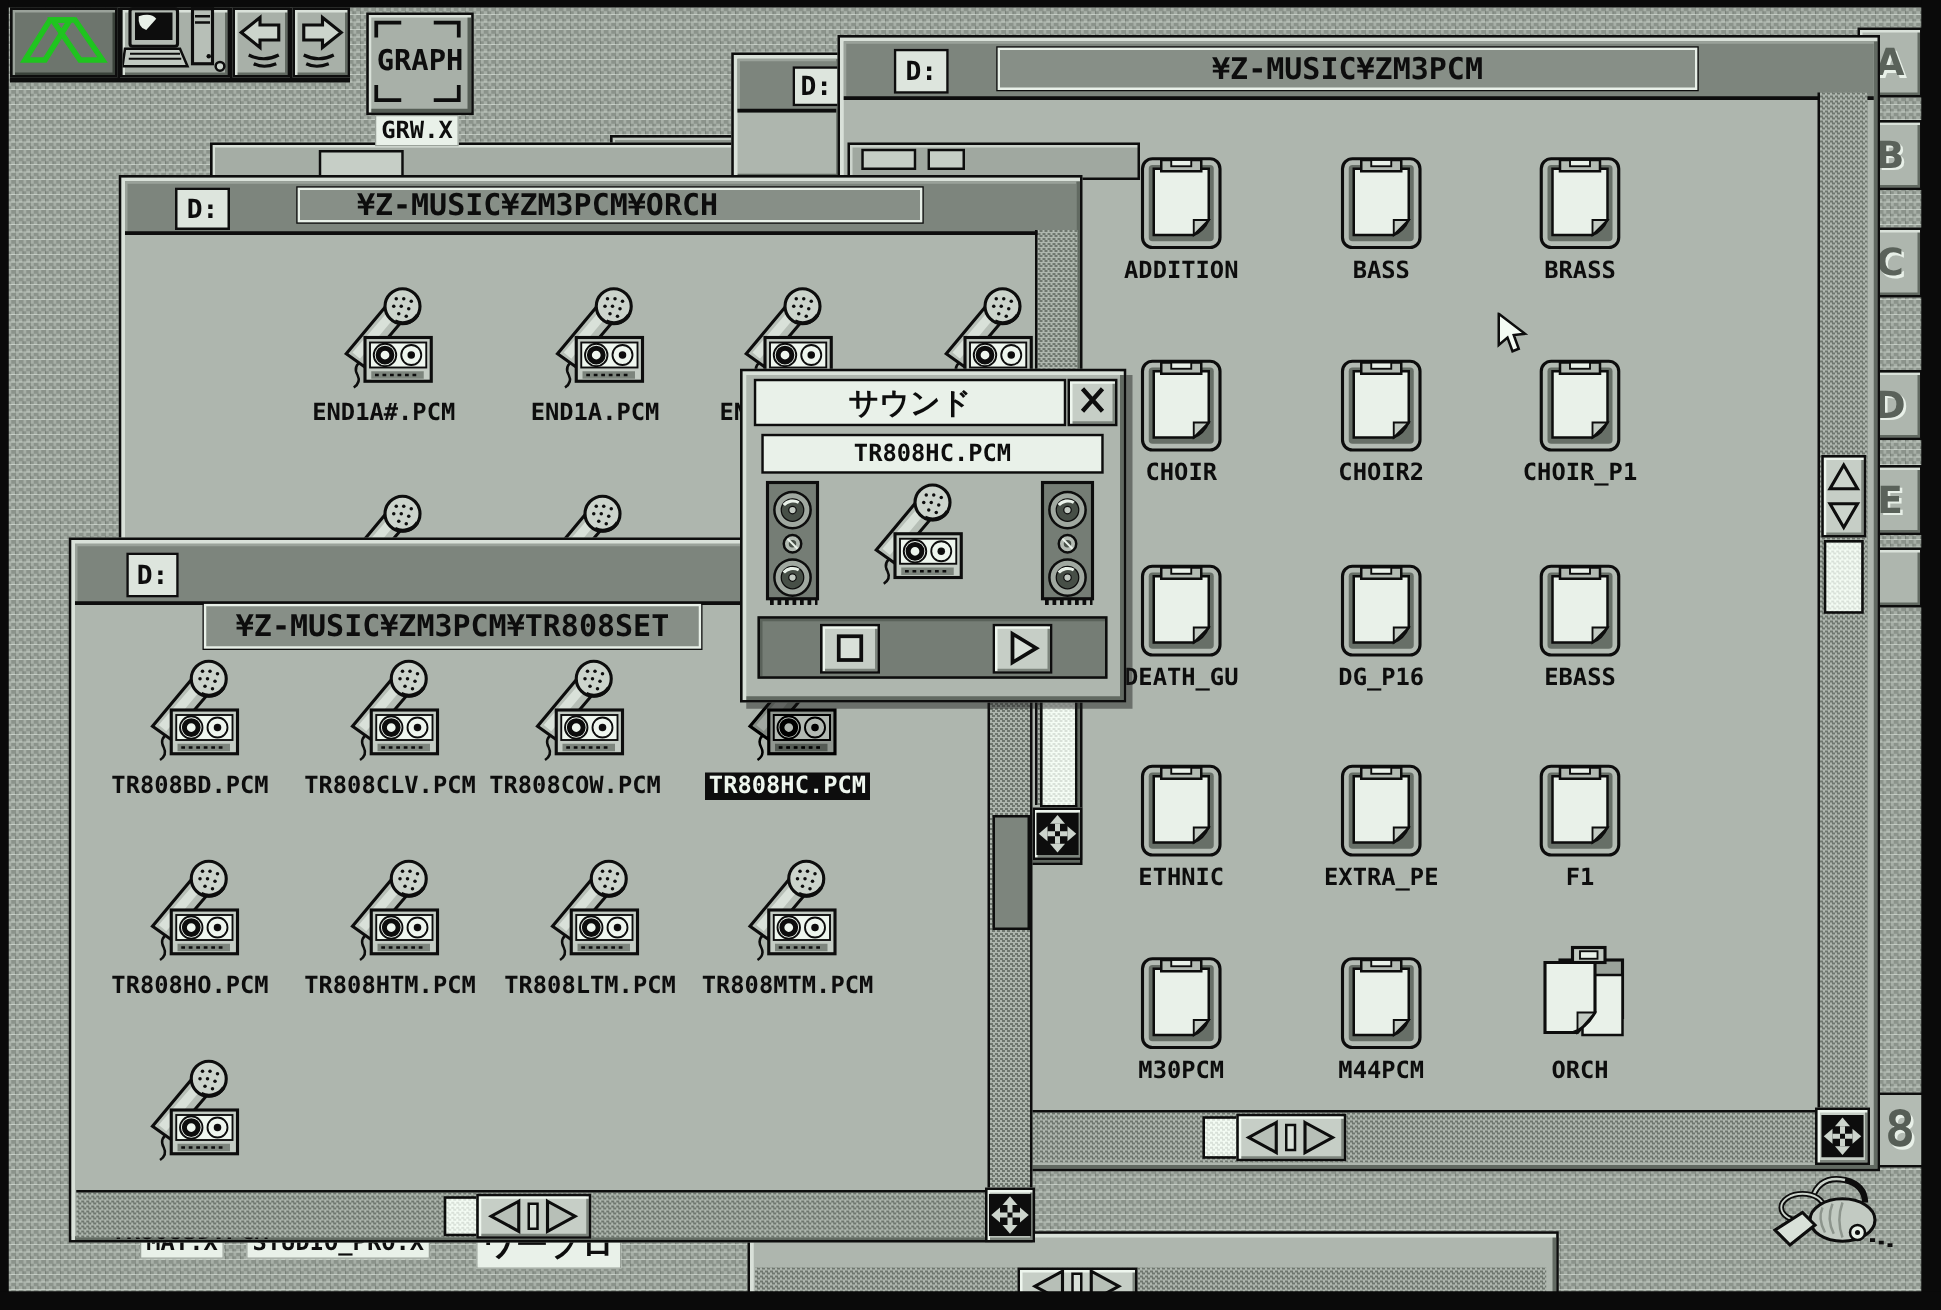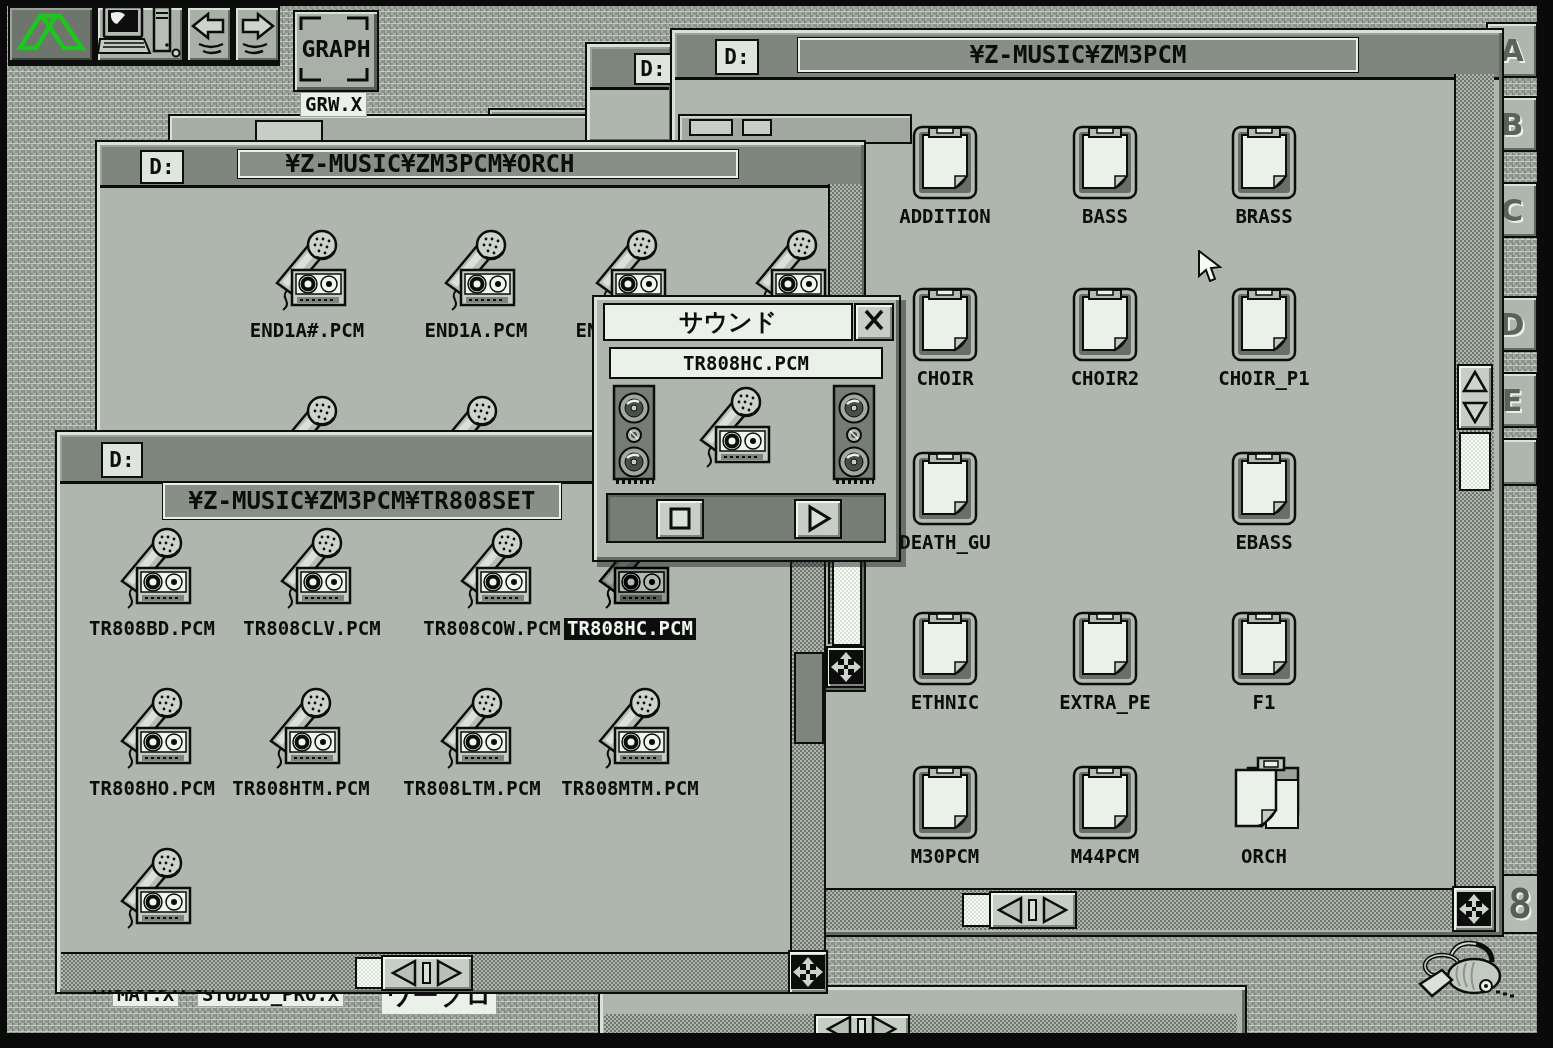--- a/index.html
+++ b/index.html
@@ -189,20 +189,34 @@
  <rect x="7" y="10" width="52" height="61" rx="3" fill="#676f67"></rect>
  <polygon points="11,13 55,13 55,54 43,66 11,66" fill="#e9f1e9" stroke="#0d0d0d" stroke-width="2"></polygon>
  <polygon points="55,54 43,66 43,54" fill="#c2cac2" stroke="#0d0d0d" stroke-width="1.5"></polygon>
  <path d="M43 66 q8 -3 12 -12" fill="none" stroke="#0d0d0d" stroke-width="1.5"></path>
  <rect x="17" y="6" width="32" height="9" fill="#b3bbb3" stroke="#0d0d0d" stroke-width="2"></rect>
  <rect x="25" y="6" width="16" height="5" fill="#e9f1e9" stroke="#0d0d0d" stroke-width="1.5"></rect>
 </svg>
 </div>
         <div class="ilab">DEATH_GU</div>
       </div>
+    <div class="icell" style="left:358px;top:418px;">
+        <div data-icon="clip">
+<svg width="66" height="78" viewBox="0 0 66 78">
+ <rect x="2" y="5" width="62" height="71" rx="8" fill="#b3bbb3" stroke="#0d0d0d" stroke-width="2.5"></rect>
+ <rect x="7" y="10" width="52" height="61" rx="3" fill="#676f67"></rect>
+ <polygon points="11,13 55,13 55,54 43,66 11,66" fill="#e9f1e9" stroke="#0d0d0d" stroke-width="2"></polygon>
+ <polygon points="55,54 43,66 43,54" fill="#c2cac2" stroke="#0d0d0d" stroke-width="1.5"></polygon>
+ <path d="M43 66 q8 -3 12 -12" fill="none" stroke="#0d0d0d" stroke-width="1.5"></path>
+ <rect x="17" y="6" width="32" height="9" fill="#b3bbb3" stroke="#0d0d0d" stroke-width="2"></rect>
+ <rect x="25" y="6" width="16" height="5" fill="#e9f1e9" stroke="#0d0d0d" stroke-width="1.5"></rect>
+</svg>
+</div>
+        <div class="ilab">DG_P16</div>
+      </div>
     <div class="icell" style="left:517px;top:418px;">
         <div data-icon="clip">
 <svg width="66" height="78" viewBox="0 0 66 78">
  <rect x="2" y="5" width="62" height="71" rx="8" fill="#b3bbb3" stroke="#0d0d0d" stroke-width="2.5"></rect>
  <rect x="7" y="10" width="52" height="61" rx="3" fill="#676f67"></rect>
  <polygon points="11,13 55,13 55,54 43,66 11,66" fill="#e9f1e9" stroke="#0d0d0d" stroke-width="2"></polygon>
  <polygon points="55,54 43,66 43,54" fill="#c2cac2" stroke="#0d0d0d" stroke-width="1.5"></polygon>
  <path d="M43 66 q8 -3 12 -12" fill="none" stroke="#0d0d0d" stroke-width="1.5"></path>
  <rect x="17" y="6" width="32" height="9" fill="#b3bbb3" stroke="#0d0d0d" stroke-width="2"></rect>
  <rect x="25" y="6" width="16" height="5" fill="#e9f1e9" stroke="#0d0d0d" stroke-width="1.5"></rect>
@@ -627,21 +641,21 @@
  <circle cx="43" cy="56" r="9" fill="#eef6ee" stroke="#0d0d0d" stroke-width="1.5"></circle>
  <circle cx="43" cy="56" r="5.5" fill="none" stroke="#0d0d0d" stroke-width="4"></circle>
  <circle cx="64" cy="56" r="8" fill="#eef6ee" stroke="#0d0d0d" stroke-width="1.5"></circle>
  <circle cx="64" cy="56" r="3" fill="#0d0d0d"></circle>
  <rect x="32" y="69" width="42" height="6" fill="#7d857d"></rect>
  <path d="M35 72 h3 M41 72 h3 M47 72 h3 M53 72 h3 M59 72 h3 M65 72 h3" stroke="#0d0d0d" stroke-width="2"></path>
 </svg>
 </div>
         <div class="ilab">TR808CLV.PCM</div>
       </div>
-    <div class="icell" style="left:360px;top:94px;">
+    <div class="icell" style="left:328px;top:94px;">
         <div data-icon="mic">
 <svg width="84" height="86" viewBox="0 0 84 86">
  <path d="M25 60 q-8 5 -4 12 q3 6 -3 10" fill="none" stroke="#0d0d0d" stroke-width="2"></path>
  <polygon points="12,55 47,13 60,25 26,65" fill="#b7bfb7" stroke="#0d0d0d" stroke-width="2.5"></polygon>
  <polygon points="17,54 49,17 54,22 23,59" fill="#d9e1d9"></polygon>
  <circle cx="57" cy="17" r="14" fill="#ccd4cc" stroke="#0d0d0d" stroke-width="2.5"></circle>
  <path d="M69 24 a14 14 0 0 1 -18 5" fill="none" stroke="#0d0d0d" stroke-width="3"></path>
  <g fill="#0d0d0d">
               <circle cx="52" cy="11" r="1.4"></circle>
               <circle cx="58" cy="11" r="1.4"></circle>
@@ -717,21 +731,21 @@
  <circle cx="43" cy="56" r="9" fill="#eef6ee" stroke="#0d0d0d" stroke-width="1.5"></circle>
  <circle cx="43" cy="56" r="5.5" fill="none" stroke="#0d0d0d" stroke-width="4"></circle>
  <circle cx="64" cy="56" r="8" fill="#eef6ee" stroke="#0d0d0d" stroke-width="1.5"></circle>
  <circle cx="64" cy="56" r="3" fill="#0d0d0d"></circle>
  <rect x="32" y="69" width="42" height="6" fill="#7d857d"></rect>
  <path d="M35 72 h3 M41 72 h3 M47 72 h3 M53 72 h3 M59 72 h3 M65 72 h3" stroke="#0d0d0d" stroke-width="2"></path>
 </svg>
 </div>
         <div class="ilab">TR808HO.PCM</div>
       </div>
-    <div class="icell" style="left:169px;top:254px;align-items:center;">
+    <div class="icell" style="left:180px;top:254px;align-items:center;">
         <div data-icon="mic">
 <svg width="84" height="86" viewBox="0 0 84 86">
  <path d="M25 60 q-8 5 -4 12 q3 6 -3 10" fill="none" stroke="#0d0d0d" stroke-width="2"></path>
  <polygon points="12,55 47,13 60,25 26,65" fill="#b7bfb7" stroke="#0d0d0d" stroke-width="2.5"></polygon>
  <polygon points="17,54 49,17 54,22 23,59" fill="#d9e1d9"></polygon>
  <circle cx="57" cy="17" r="14" fill="#ccd4cc" stroke="#0d0d0d" stroke-width="2.5"></circle>
  <path d="M69 24 a14 14 0 0 1 -18 5" fill="none" stroke="#0d0d0d" stroke-width="3"></path>
  <g fill="#0d0d0d">
               <circle cx="52" cy="11" r="1.4"></circle>
               <circle cx="58" cy="11" r="1.4"></circle>

